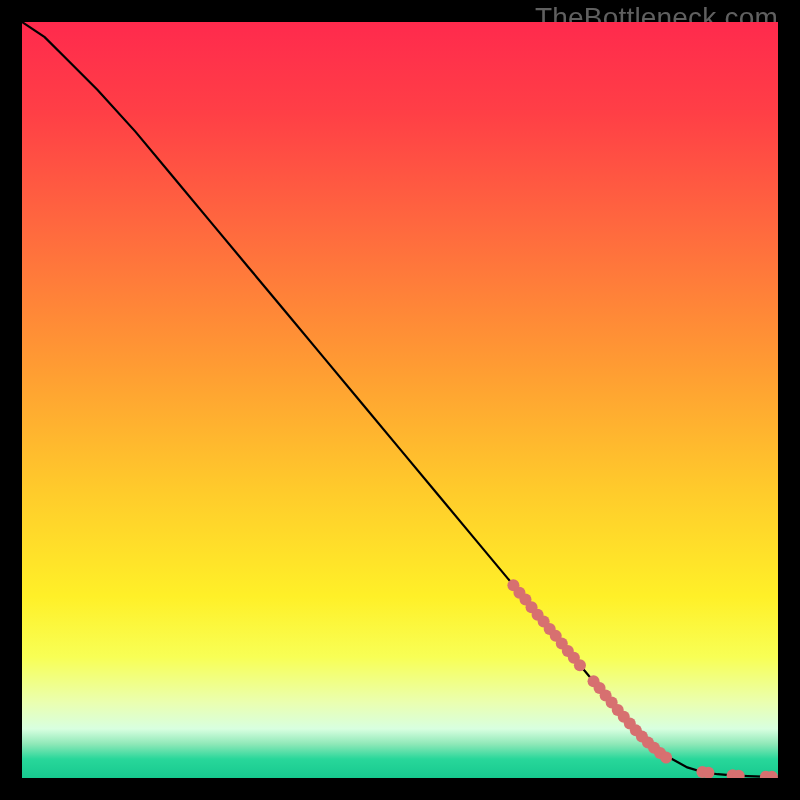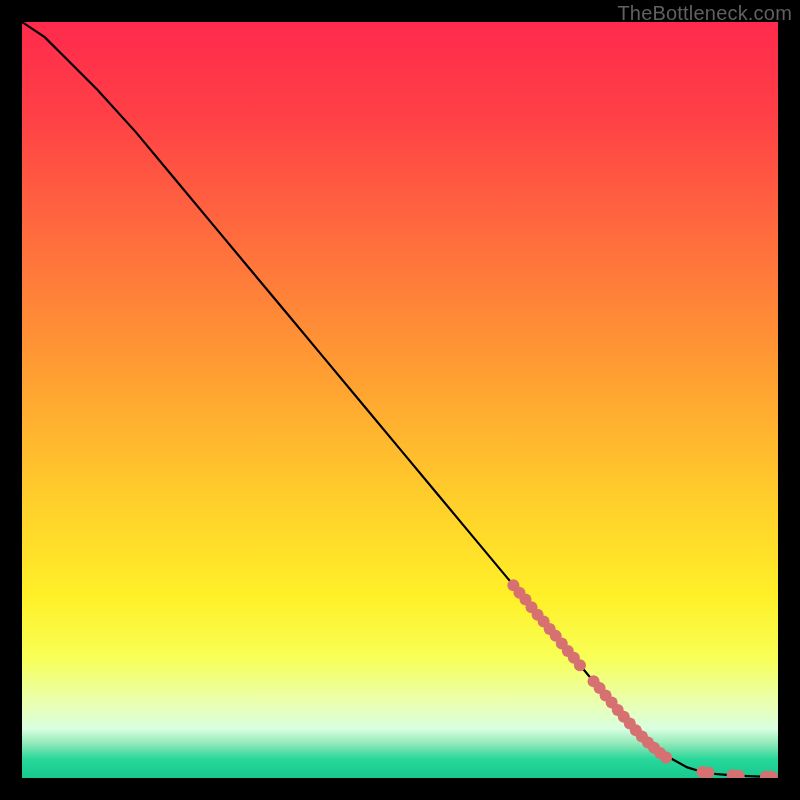--- a/index.html
+++ b/index.html
@@ -27,22 +27,22 @@
     height: 756px;
     overflow: hidden;
   }
   .gradient {
     position: absolute;
     inset: 0;
   }
   .watermark {
     position: absolute;
     top: 2px;
-    right: 8px;
-    font-size: 20px;
+    right: 22px;
+    font-size: 28px;
     font-weight: 500;
     color: #606060;
     letter-spacing: 0.2px;
   }
   svg.curve {
     position: absolute;
     inset: 0;
     width: 100%;
     height: 100%;
   }

